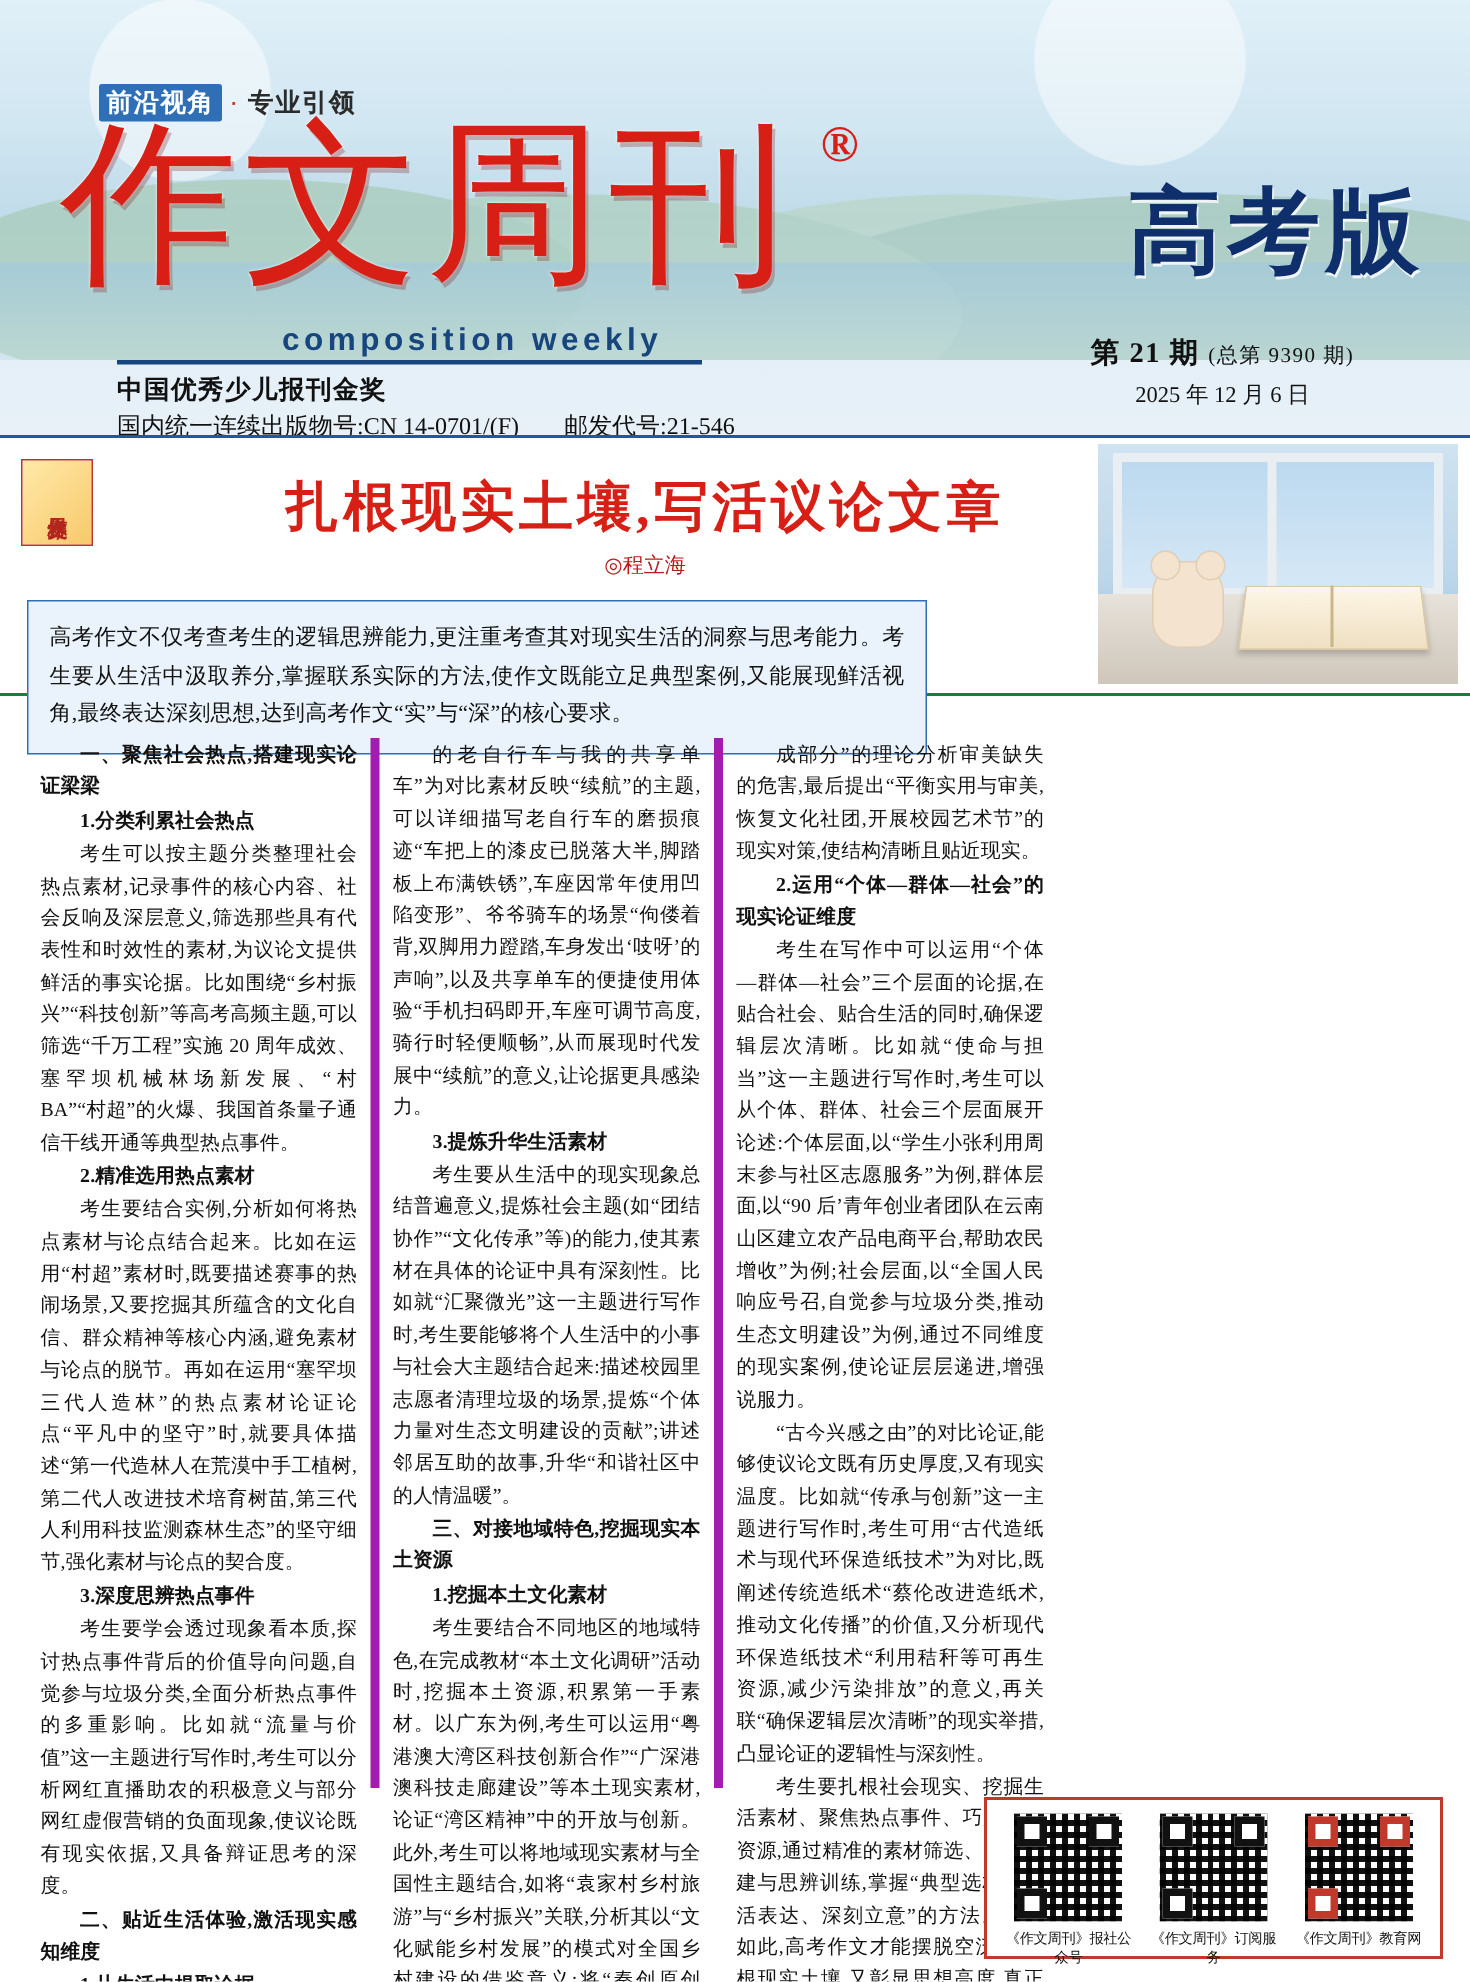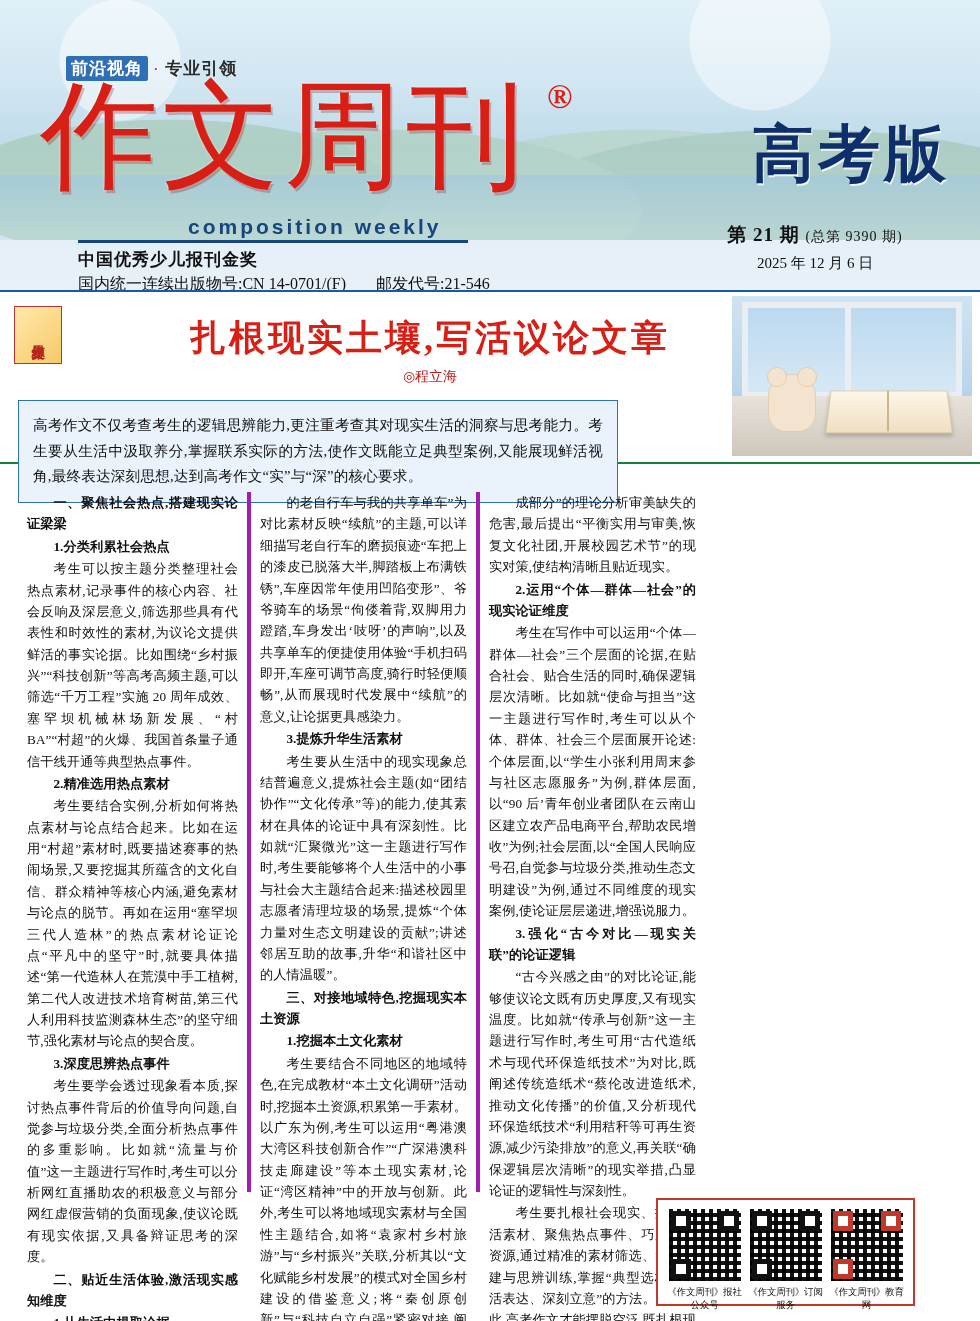--- a/index.html
+++ b/index.html
@@ -150,28 +150,28 @@
 
   
   .columns{
     position:absolute;left:18px;top:492px;width:944px;height:700px;
     display:flex;gap:0;
   }
   .col{
     width:229px;padding:0 9px;box-sizing:border-box;
     font-size:13.2px;line-height:1.62;text-align:justify;letter-spacing:.1px;
   }
-  .col + .col{border-left:4px solid #a21caf;}
+  .col + .col{border-left:6px solid #a21caf;}
   .col p{margin:0 0 1px 0;text-indent:2em;}
   .h2{font-weight:bold;margin:3px 0 1px 0;text-indent:2em;}
   .h3{font-weight:bold;margin:2px 0 1px 0;text-indent:2em;}
 
   
   .qr-zone{
-    position:absolute;left:656px;top:1198px;width:259px;height:108px;
+    position:absolute;left:656px;top:1198px;width:306px;height:108px;
     border:2px solid #c0392b;box-sizing:border-box;background:#fff;
     display:flex;align-items:flex-start;justify-content:space-around;padding:8px 6px 4px;
   }
   .qr-item{width:90px;text-align:center;}
   .qr{
     width:72px;height:72px;margin:0 auto;
     background-color:#fff;
     background-image:
       repeating-linear-gradient(90deg,#111 0 4px,#fff 4px 8px),
       repeating-linear-gradient(0deg,#111 0 4px,#fff 4px 8px);
@@ -261,21 +261,20 @@
         <p class="h3">3.提炼升华生活素材</p>
         <p>考生要从生活中的现实现象总结普遍意义,提炼社会主题(如“团结协作”“文化传承”等)的能力,使其素材在具体的论证中具有深刻性。比如就“汇聚微光”这一主题进行写作时,考生要能够将个人生活中的小事与社会大主题结合起来:描述校园里志愿者清理垃圾的场景,提炼“个体力量对生态文明建设的贡献”;讲述邻居互助的故事,升华“和谐社区中的人情温暖”。</p>
         <p class="h2">三、对接地域特色,挖掘现实本土资源</p>
         <p class="h3">1.挖掘本土文化素材</p>
         <p>考生要结合不同地区的地域特色,在完成教材“本土文化调研”活动时,挖掘本土资源,积累第一手素材。以广东为例,考生可以运用“粤港澳大湾区科技创新合作”“广深港澳科技走廊建设”等本土现实素材,论证“湾区精神”中的开放与创新。此外,考生可以将地域现实素材与全国性主题结合,如将“袁家村乡村旅游”与“乡村振兴”关联,分析其以“文化赋能乡村发展”的模式对全国乡村建设的借鉴意义;将“秦创原创新”与“科技自立自强”紧密对接,阐述其在“破解‘卡脖子’技术难题”中的作用;用“西安交通大学青年团队研发宽带半导体材料,打破国外垄断”论述青年在国家发展中的作用,实现地域素材与宏大主题的有机融合。</p>
       </div>
     <div class="col" id="col3">
         <p>成部分”的理论分析审美缺失的危害,最后提出“平衡实用与审美,恢复文化社团,开展校园艺术节”的现实对策,使结构清晰且贴近现实。</p>
         <p class="h3">2.运用“个体—群体—社会”的现实论证维度</p>
         <p>考生在写作中可以运用“个体—群体—社会”三个层面的论据,在贴合社会、贴合生活的同时,确保逻辑层次清晰。比如就“使命与担当”这一主题进行写作时,考生可以从个体、群体、社会三个层面展开论述:个体层面,以“学生小张利用周末参与社区志愿服务”为例,群体层面,以“90 后’青年创业者团队在云南山区建立农产品电商平台,帮助农民增收”为例;社会层面,以“全国人民响应号召,自觉参与垃圾分类,推动生态文明建设”为例,通过不同维度的现实案例,使论证层层递进,增强说服力。</p>
-        <p class="h3">3.强化“古今对比—现实关联”的论证逻辑</p>
         <p>“古今兴感之由”的对比论证,能够使议论文既有历史厚度,又有现实温度。比如就“传承与创新”这一主题进行写作时,考生可用“古代造纸术与现代环保造纸技术”为对比,既阐述传统造纸术“蔡伦改进造纸术,推动文化传播”的价值,又分析现代环保造纸技术“利用秸秆等可再生资源,减少污染排放”的意义,再关联“确保逻辑层次清晰”的现实举措,凸显论证的逻辑性与深刻性。</p>
         <p>考生要扎根社会现实、挖掘生活素材、聚焦热点事件、巧用地域资源,通过精准的素材筛选、结构搭建与思辨训练,掌握“典型选材、鲜活表达、深刻立意”的方法。唯有如此,高考作文才能摆脱空泛,既扎根现实土壤,又彰显思想高度,真正契合高考对写作能力的核心考查要求,写出有温度、有深度的佳作。</p>
       </div>
   </div>
 
   <div class="qr-zone" id="qr-zone">
       <div class="qr-item">
         <div class="qr">
           <div class="fp3"></div>
         </div>

